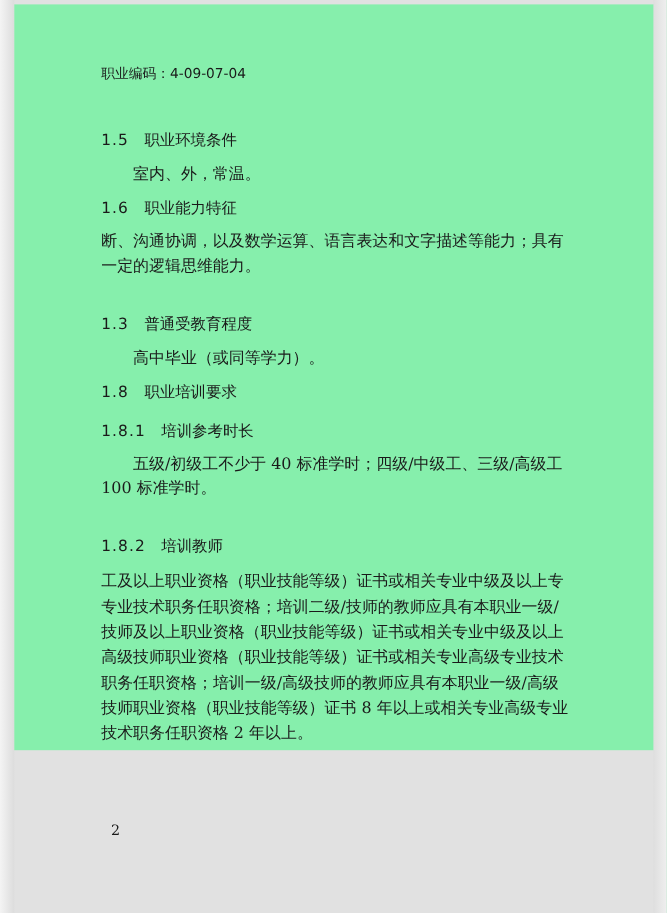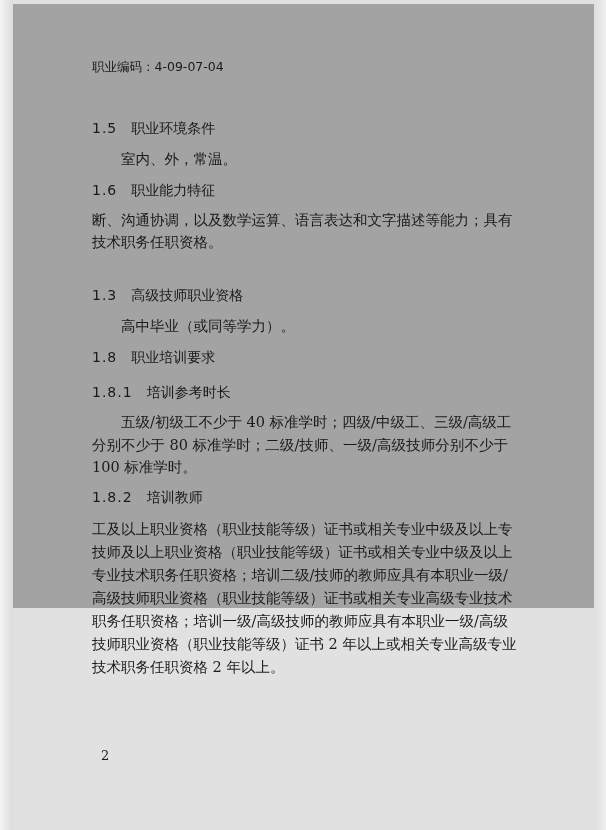--- a/index.html
+++ b/index.html
@@ -23,22 +23,22 @@
     position: absolute;
     left: 594px; top: 0;
     width: 12px; height: 830px;
     background: linear-gradient(to right, #dedede, #efefef);
   }
   .page {
     position: absolute;
     left: 13px;
     top: 4px;
     width: 581px;
-    height: 604px;
-    background: #a3a3a3;
+    height: 678px;
+    background: #86efac;
   }
   .content {
     position: absolute;
     left: 79px;
     top: 0;
     width: 416px;
     color: #1a1a1a;
   }
   .code-line {
     position: absolute;
@@ -109,52 +109,51 @@
     </div>
     <div class="para" style="top:144px">
       <span class="line first last">室内、外，常温。</span>
     </div>
 
     <div class="heading" style="top:177px">
       <span class="num">1.6</span><span>职业能力特征</span>
     </div>
     <div class="para" style="top:206px">
       <span class="line" style="margin-top:-1px">断、沟通协调，以及数学运算、语言表达和文字描述等能力；具有</span>
-      <span class="line last" style="margin-top:-1px">技术职务任职资格。</span>
+      <span class="line last" style="margin-top:-1px">一定的逻辑思维能力。</span>
     </div>
 
     <div class="heading" style="top:282px">
-      <span class="num">1.3</span><span>高级技师职业资格</span>
+      <span class="num">1.3</span><span>普通受教育程度</span>
     </div>
     <div class="para" style="top:311px">
       <span class="line first last">高中毕业（或同等学力）。</span>
     </div>
 
     <div class="heading" style="top:344px">
       <span class="num">1.8</span><span>职业培训要求</span>
     </div>
 
     <div class="heading" style="top:379px">
       <span class="num">1.8.1</span><span>培训参考时长</span>
     </div>
     <div class="para" style="top:407px">
       <span class="line first">五级/初级工不少于 40 标准学时；四级/中级工、三级/高级工</span>
-      <span class="line">分别不少于 80 标准学时；二级/技师、一级/高级技师分别不少于</span>
       <span class="line last" style="margin-top:-1px">100 标准学时。</span>
     </div>
 
     <div class="heading" style="top:484px">
       <span class="num">1.8.2</span><span>培训教师</span>
     </div>
     <div class="para" style="top:514px">
       <span class="line">工及以上职业资格（职业技能等级）证书或相关专业中级及以上专</span>
+      <span class="line">专业技术职务任职资格；培训二级/技师的教师应具有本职业一级/</span>
       <span class="line">技师及以上职业资格（职业技能等级）证书或相关专业中级及以上</span>
-      <span class="line">专业技术职务任职资格；培训二级/技师的教师应具有本职业一级/</span>
       <span class="line">高级技师职业资格（职业技能等级）证书或相关专业高级专业技术</span>
       <span class="line">职务任职资格；培训一级/高级技师的教师应具有本职业一级/高级</span>
-      <span class="line">技师职业资格（职业技能等级）证书 2 年以上或相关专业高级专业</span>
+      <span class="line">技师职业资格（职业技能等级）证书 8 年以上或相关专业高级专业</span>
       <span class="line last">技术职务任职资格 2 年以上。</span>
     </div>
 
   </div>
 
   <div class="page-number" style="left:88px">2</div>
 </div>
 
 </body></html>

